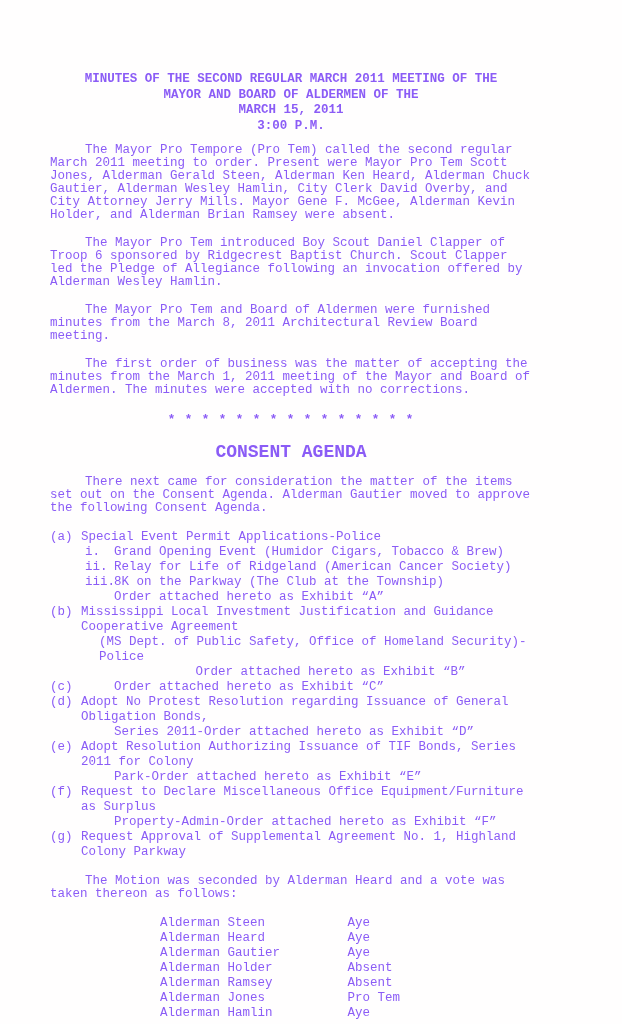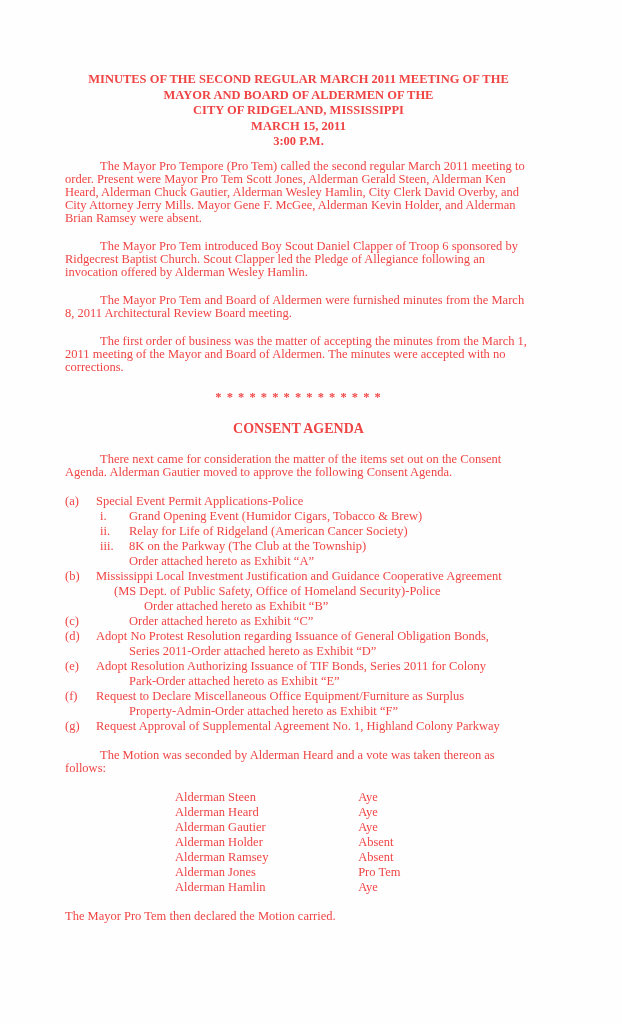--- a/index.html
+++ b/index.html
@@ -2,24 +2,24 @@
 <html><head>
 <meta charset="utf-8">
 <style>
   html, body { margin: 0; padding: 0; background: #ffffff; }
   .page {
     position: relative;
     width: 622px;
     height: 1024px;
     background: #fffefe;
     box-sizing: border-box;
-    padding: 72px 90px 0 65px;
-    font-family: Liberation Serif, serif;
+    padding: 72px 90px 0 50px;
+    font-family: Liberation Mono, monospace;
     font-size: 12.5px;
-    color: #ef4444;
+    color: #8b5cf6;
     overflow: hidden;
   }
   .title-block {
     text-align: center;
     font-weight: bold;
     line-height: 15.5px;
     margin-bottom: 10px;
   }
   .para {
     margin: 0 0 15px 0;
@@ -30,48 +30,47 @@
   .separator {
     text-align: center;
     font-weight: bold;
     margin: 6px 0 14px 0;
     line-height: 16px;
     letter-spacing: 1px;
   }
   .section-heading {
     text-align: center;
     font-weight: bold;
-    font-size: 14px;
+    font-size: 18px;
     margin: 16px 0 16px 0;
     line-height: 16px;
   }
   .consent-list { margin: 0 0 15px 0; }
   .c-row { position: relative; line-height: 15px; }
   .c-row .lab { position: absolute; left: 0; top: 0; }
   .c-row.letter { padding-left: 31px; }
   .c-row.letter .lab { left: 0; }
   .c-row.roman { padding-left: 64px; }
   .c-row.roman .lab { left: 35px; }
   .c-row.sub { padding-left: 64px; }
   .c-row.sub-b2 { padding-left: 49px; }
-  .c-row.sub-b3 { padding-left: 79px; }
+  .c-row.sub-b3 { padding-left: 79px; text-align: center; }
   .vote-table { margin: 15px 0 15px 0; }
   .vote-row { line-height: 15px; }
   .vote-name { display: inline-block; margin-left: 110px; width: 180px; }
   .vote-value { display: inline-block; }
 </style>
 </head>
 <body>
 
 <div class="page">
 
   <div class="title-block">
     <div>MINUTES OF THE SECOND REGULAR MARCH 2011 MEETING OF THE</div>
     <div>MAYOR AND BOARD OF ALDERMEN OF THE</div>
-    <div>CITY OF RIDGELAND, MISSISSIPPI</div>
     <div>MARCH 15, 2011</div>
     <div>3:00 P.M.</div>
   </div>
 
   <p class="para">The Mayor Pro Tempore (Pro Tem) called the second regular March 2011 meeting to order.  Present were Mayor Pro Tem Scott Jones, Alderman Gerald Steen, Alderman Ken Heard, Alderman Chuck Gautier, Alderman Wesley Hamlin, City Clerk David Overby, and City Attorney Jerry Mills.  Mayor Gene F. McGee, Alderman Kevin Holder, and Alderman Brian Ramsey were absent.</p>
 
   <p class="para">The Mayor Pro Tem introduced Boy Scout Daniel Clapper of Troop 6 sponsored by Ridgecrest Baptist Church.  Scout Clapper led the Pledge of Allegiance following an invocation offered by Alderman Wesley Hamlin.</p>
 
   <p class="para">The Mayor Pro Tem and Board of Aldermen were furnished minutes from the March 8, 2011 Architectural Review Board meeting.</p>
 

